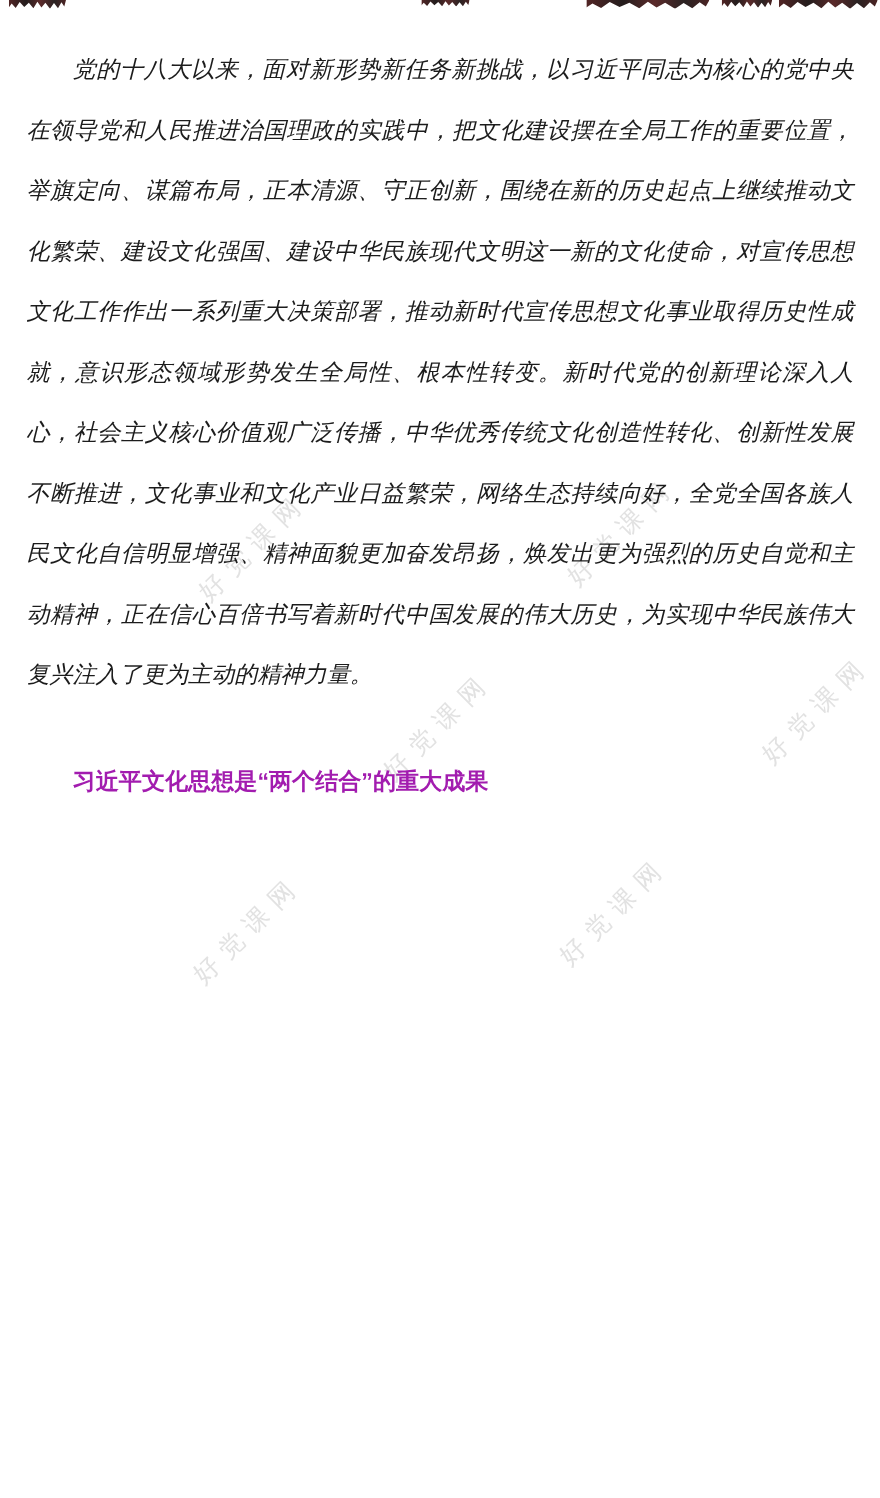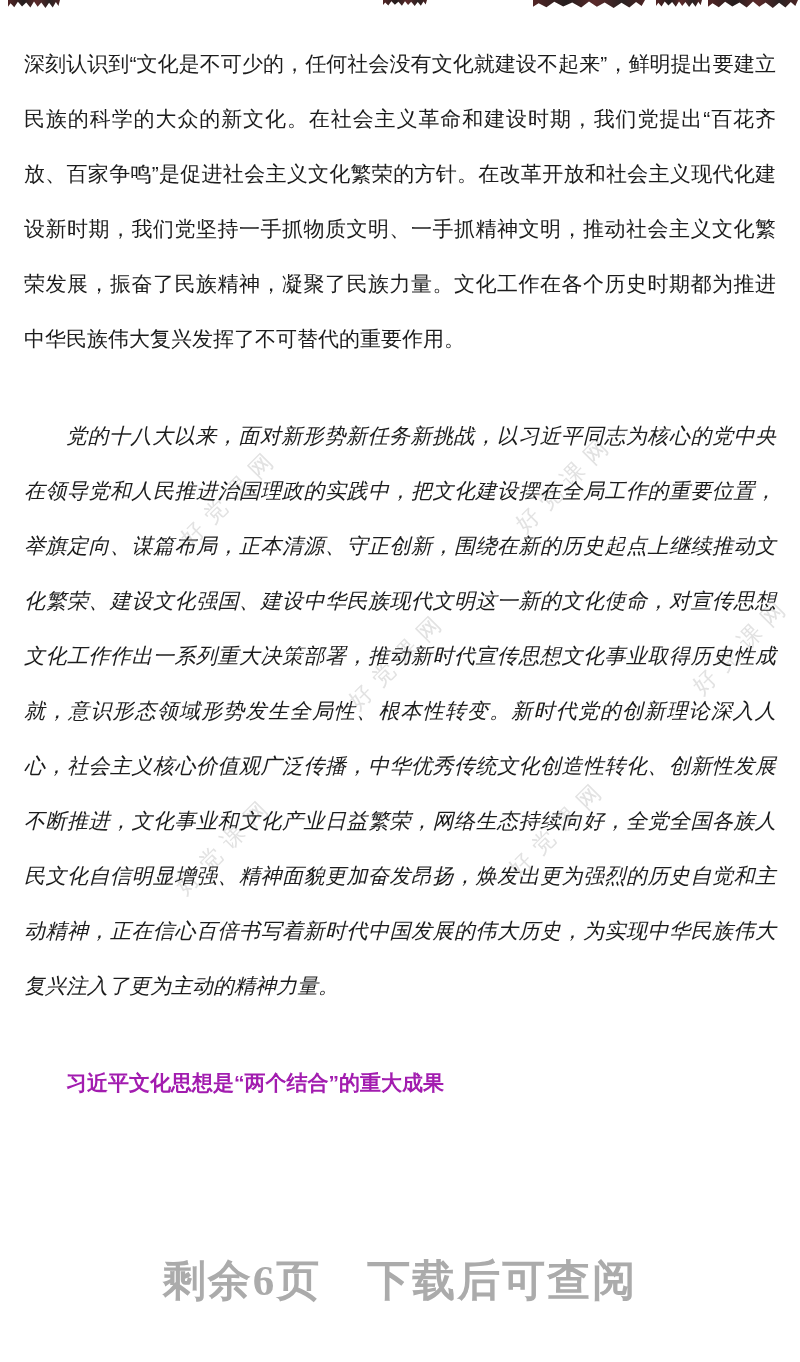--- a/index.html
+++ b/index.html
@@ -95,22 +95,18 @@
   <div class="wm-layer">
     <span class="wm" style="left:230px; top:497px;">好党课网</span>
     <span class="wm" style="left:565px; top:483px;">好党课网</span>
     <span class="wm" style="left:398px; top:660px;">好党课网</span>
     <span class="wm" style="left:742px; top:645px;">好党课网</span>
     <span class="wm" style="left:225px; top:845px;">好党课网</span>
     <span class="wm" style="left:558px; top:828px;">好党课网</span>
   </div>
 
   <div class="doc">
-    <p>深刻认识到“文化是不可少的，任何社会没有文化就建设不起来”，鲜明提出要建立民族的科学的大众的新文化。在社会主义革命和建设时期，我们党提出“百花齐放、百家争鸣”是促进社会主义文化繁荣的方针。在改革开放和社会主义现代化建设新时期，我们党坚持一手抓物质文明、一手抓精神文明，推动社会主义文化繁荣发展，振奋了民族精神，凝聚了民族力量。文化工作在各个历史时期都为推进中华民族伟大复兴发挥了不可替代的重要作用。</p>
     <p class="indent">党的十八大以来，面对新形势新任务新挑战，以习近平同志为核心的党中央在领导党和人民推进治国理政的实践中，把文化建设摆在全局工作的重要位置，举旗定向、谋篇布局，正本清源、守正创新，围绕在新的历史起点上继续推动文化繁荣、建设文化强国、建设中华民族现代文明这一新的文化使命，对宣传思想文化工作作出一系列重大决策部署，推动新时代宣传思想文化事业取得历史性成就，意识形态领域形势发生全局性、根本性转变。新时代党的创新理论深入人心，社会主义核心价值观广泛传播，中华优秀传统文化创造性转化、创新性发展不断推进，文化事业和文化产业日益繁荣，网络生态持续向好，全党全国各族人民文化自信明显增强、精神面貌更加奋发昂扬，焕发出更为强烈的历史自觉和主动精神，正在信心百倍书写着新时代中国发展的伟大历史，为实现中华民族伟大复兴注入了更为主动的精神力量。</p>
     <h3 class="sec-heading">习近平文化思想是“两个结合”的重大成果</h3>
   </div>
 
-  <div class="preview-notice">
-    <span>剩余6页</span><span class="gap"></span><span>下载后可查阅</span>
-  </div>
 
 </div>
 
 </body></html>

